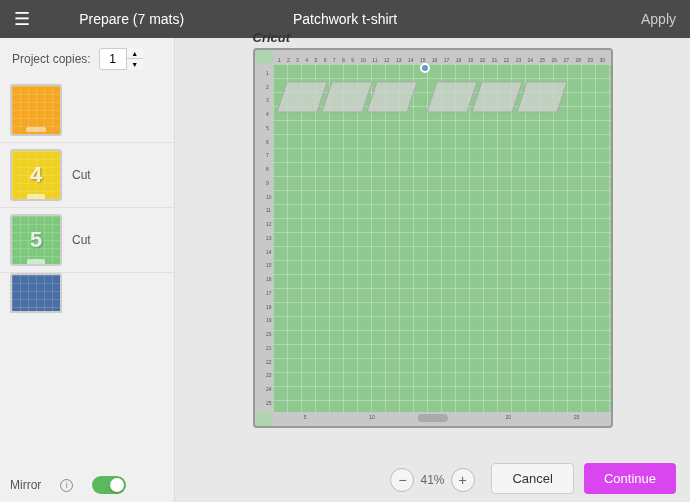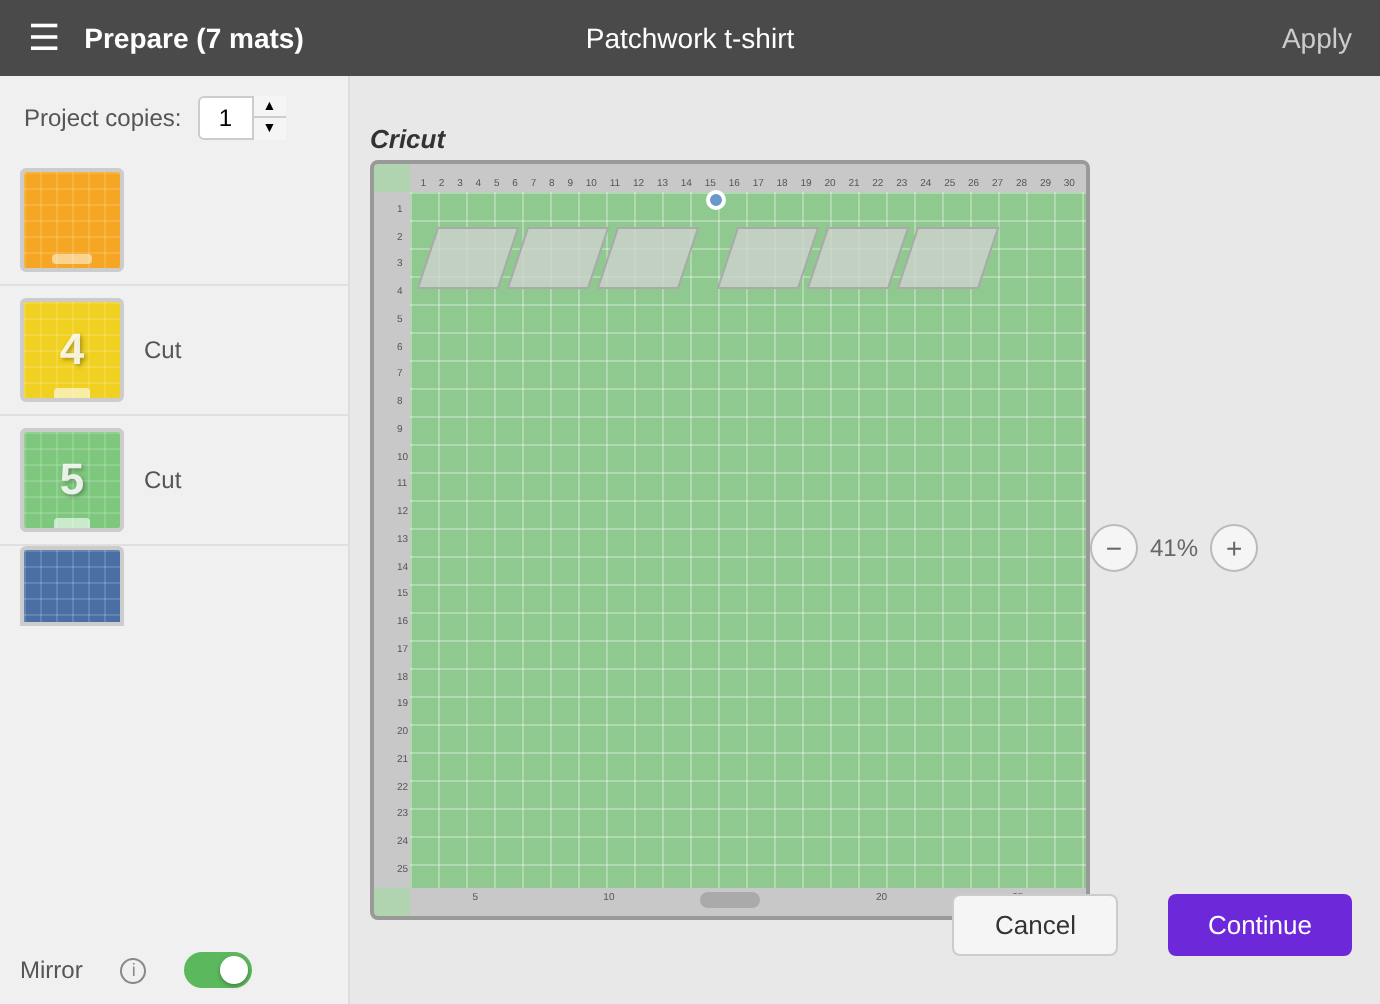--- a/index.html
+++ b/index.html
@@ -9,21 +9,21 @@
     .header {
       background: #4a4a4a;
       height: 38px;
       display: flex;
       align-items: center;
       padding: 0 14px;
       color: #fff;
       position: relative;
     }
     .header-menu-icon { cursor: pointer; font-size: 18px; margin-right: 12px; }
-    .header-title { font-size: 14px; font-weight: 700; }
+    .header-title { font-size: 14px; font-weight: 400; margin-left: 37px; }
     .header-center { position: absolute; left: 50%; transform: translateX(-50%); font-size: 14px; color: #fff; }
     .header-right { position: absolute; right: 14px; font-size: 14px; color: #ccc; }
 
     
     .main-layout {
       display: flex;
       height: calc(502px - 38px);
     }
 
     
@@ -213,22 +213,23 @@
       left: 2px;
       transition: left 0.2s;
       box-shadow: 0 1px 2px rgba(0,0,0,0.3);
     }
     .toggle-switch.on .toggle-knob { left: 18px; }
 
     
     .canvas-area {
       flex: 1;
       display: flex;
-      align-items: center;
-      justify-content: flex-start;
+      flex-direction: column;
+      align-items: center;
+      justify-content: space-between;
       padding: 10px;
       position: relative;
     }
 
     .cricut-mat-container {
       position: relative;
     }
     .cricut-label {
       position: absolute;
       top: -18px;
@@ -331,40 +332,40 @@
       color: #666;
     }
     .zoom-label {
       font-size: 12px;
       color: #666;
     }
 
     
     .footer {
       position: absolute;
-      bottom: 16px;
+      bottom: 0;
       right: 0;
       padding: 8px 14px;
       display: flex;
-      gap: 25px;
+      gap: 10px;
     }
     .cancel-btn {
       padding: 7px 20px;
       border-radius: 4px;
       border: 1px solid #ccc;
       background: #f5f5f5;
       font-size: 13px;
       cursor: pointer;
       color: #333;
     }
     .continue-btn {
       padding: 7px 20px;
       border-radius: 4px;
       border: none;
-      background: #6d28d9;
+      background: #d946ef;
       font-size: 13px;
       cursor: pointer;
       color: #fff;
       font-weight: 500;
     }
 
     .dot-indicator {
       width: 10px;
       height: 10px;
       border-radius: 50%;

